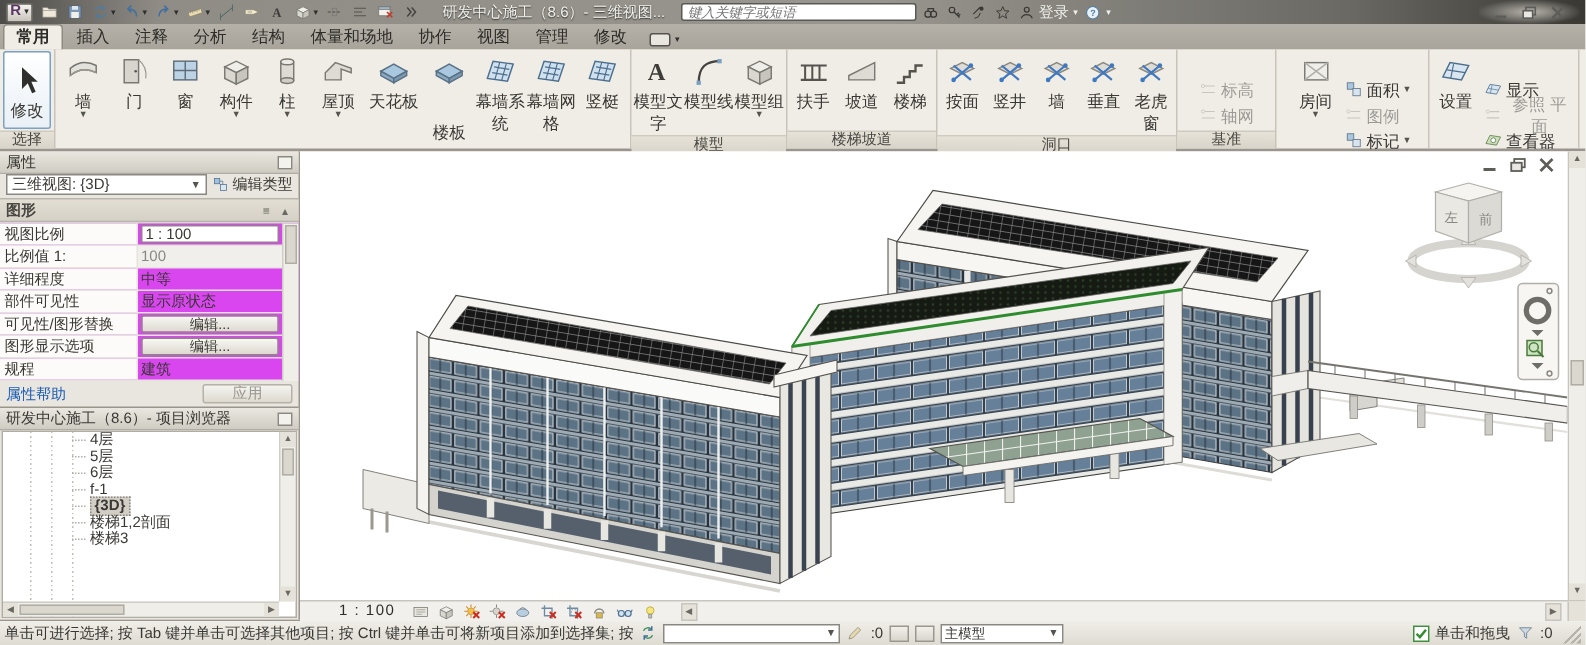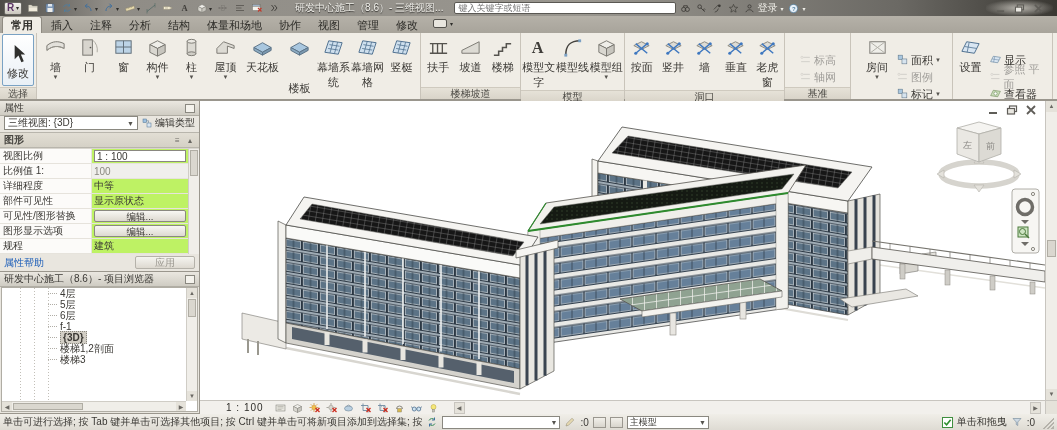--- a/index.html
+++ b/index.html
@@ -10,30 +10,30 @@
   .titlebar{height:16px;display:flex;align-items:center;gap:3px;padding:0 4px;
     background:linear-gradient(90deg,#4d4b47,#8f8c86 10%,#99968f 55%,#6b6964 85%,#3a3833);}
   .applogo{width:18px;height:13px;background:linear-gradient(180deg,#f5f3ef,#c9c5bd);border:1px solid #6a6863;
     border-radius:2px;font-weight:bold;font-size:10px;color:#5c3566;display:flex;align-items:center;justify-content:center;gap:1px;line-height:1}
   .qat{display:flex;align-items:center;gap:1px}
   .qat .qbtn{display:flex;align-items:center;padding:0 2px;height:14px}
   .qat svg{width:12px;height:12px}
   .dda{font-size:6px;color:#2e2d2a;margin-left:1px}
   .wtitle{color:#f2f1ec;font-size:10px;margin:0 6px 0 10px;white-space:nowrap;text-shadow:0 1px 1px #2a2926}
   .ic{display:flex;align-items:center;gap:4px;margin-left:2px}
-  .icsearch{width:222px;height:12px;border:1px solid #5a5853;border-radius:2px;font-size:9px;
+  .icsearch{width:157px;height:12px;border:1px solid #5a5853;border-radius:2px;font-size:9px;font-style:italic;
     color:#8a8880;padding:0 3px;background:#fff;outline:none}
   .icbtn{display:flex;align-items:center;gap:2px;color:#f0efe9;font-size:10px}
   .icbtn svg{width:11px;height:11px}
   .winbtns{margin-left:auto;display:flex;align-items:center;gap:2px;
     background:radial-gradient(ellipse at center,#b8b5ae 0%,transparent 75%);padding:0 6px;height:16px}
   .wb{width:17px;height:11px;display:flex;align-items:center;justify-content:center}
   .wb svg{width:11px;height:9px}
   
-  .tabrow{height:17px;background:linear-gradient(180deg,#b5b1a8,#a8a49b);display:flex;padding:0 2px;gap:1px}
+  .tabrow{height:17px;background:linear-gradient(180deg,#b5b1a8,#a8a49b);display:flex;align-items:flex-end;padding:0 2px;gap:1px}
   .tab{padding:2px 8px 1px;font-size:11px;color:#2e2d29;line-height:1.2;white-space:nowrap}
   .tab.active{background:#f0ede6;border:1px solid #8f8b82;border-bottom:none;border-radius:3px 3px 0 0;font-weight:bold}
   .ribtoggle{display:flex;align-items:center;gap:2px;margin-left:6px;margin-bottom:2px}
   .ribtoggle i{width:14px;height:9px;border:1px solid #55534e;border-radius:2px;background:#e9e6df;display:inline-block}
   
   .ribbon{height:67px;background:#f0ede6;display:flex;border-bottom:1px solid #9a968d}
   .panel{display:flex;flex-direction:column;border-right:1px solid #c9c4ba;flex:0 0 auto}
   .ptools{flex:1;display:flex;align-items:flex-start;justify-content:center;padding:1px 1px 0;gap:0}
   .plabelrow{height:12px;background:linear-gradient(180deg,#e6e2d8,#d9d4c9);border-top:1px solid #cfcabf;
     text-align:center;font-size:10px;color:#4a4843;line-height:12px;white-space:nowrap}
@@ -60,21 +60,21 @@
   .typebox .tname{margin-left:6px;font-size:11px}
   .typebox .tdd{margin-left:auto;font-size:7px;color:#55534e;padding-right:2px}
   .instrow{display:flex;align-items:center;margin:0 4px 2px;gap:3px}
   .isel{flex:1;height:14px;background:#fff;border:1px solid #8a8880;font-size:10px;display:flex;align-items:center;padding:0 3px}
   .isel .tdd{margin-left:auto;font-size:7px;color:#55534e}
   .editbtn{display:flex;align-items:center;gap:2px;font-size:10px}
   .editbtn svg{width:12px;height:12px}
   .sechead{height:16px;background:linear-gradient(180deg,#e2ded4,#d5d1c6);border-top:1px solid #b8b5ac;border-bottom:1px solid #b8b5ac;
     display:flex;align-items:center;padding:0 4px;font-size:10px;font-weight:bold;color:#4a4843}
   .sechead .pins{margin-left:auto;font-size:8px;color:#6a6863;letter-spacing:3px}
-  .prows{background:#bef264;border-top:1px solid #d8d5ce;position:relative;padding-right:11px}
+  .prows{background:#d946ef;border-top:1px solid #d8d5ce;position:relative;padding-right:11px}
   .prow{display:flex;height:15px;border-bottom:1px solid #e6e3dc;align-items:center}
   .plab{width:92px;padding:0 3px;font-size:10px;border-right:1px solid #e6e3dc;background:#fcfbf9;height:100%;display:flex;align-items:center;overflow:hidden;white-space:nowrap}
   .pval{flex:1;padding:0 2px;font-size:10px;display:flex;align-items:center;height:100%;overflow:hidden;white-space:nowrap}
   .pval.input{margin:1px 2px;border:1px solid #8a8880;background:#fff;height:12px}
   .pval.disabled{background:#f0efec;color:#8a8880}
   .pbtn{margin:1px auto;width:96px;height:12px;border:1px solid #8a8880;border-radius:2px;
     background:linear-gradient(180deg,#f8f7f3,#ddd9d0);font-size:9.5px;text-align:center;line-height:11px}
   .pscroll{position:absolute;right:0;top:0;bottom:0;width:11px;background:#f0eee9;border-left:1px solid #d0cdc6}
   .pscroll .pthumb{margin:1px;height:26px;background:#dad7cf;border:1px solid #b0ada4}
   .pfoot{display:flex;align-items:center;padding:2px 4px;height:17px}
@@ -600,20 +600,44 @@
           </button>
           <button class="tool" style="background: none; border: none; font: inherit; color: inherit;">
             <svg viewBox="0 0 24 24">
               <use href="#s-curtain"></use>
             </svg>
             <span class="lbl">竖梃</span>
           </button>
         </div>
         <div class="plabelrow"><span>构建</span></div>
       </div>
+      <div class="panel" style="width: 104px;">
+        <div class="ptools">
+          <button class="tool" style="background: none; border: none; font: inherit; color: inherit;">
+            <svg viewBox="0 0 24 24">
+              <use href="#s-textA"></use>
+            </svg>
+            <span class="lbl">模型文字</span>
+          </button>
+          <button class="tool" style="background: none; border: none; font: inherit; color: inherit;">
+            <svg viewBox="0 0 24 24">
+              <use href="#s-curve"></use>
+            </svg>
+            <span class="lbl">模型线</span>
+          </button>
+          <button class="tool" style="background: none; border: none; font: inherit; color: inherit;">
+            <svg viewBox="0 0 24 24">
+              <use href="#s-box"></use>
+            </svg>
+            <span class="lbl">模型组</span>
+            <span class="ddv">▼</span>
+          </button>
+        </div>
+        <div class="plabelrow"><span>模型</span></div>
+      </div>
       <div class="panel" style="width: 100px;">
         <div class="ptools">
           <button class="tool" style="background: none; border: none; font: inherit; color: inherit;">
             <svg viewBox="0 0 24 24">
               <use href="#s-rail"></use>
             </svg>
             <span class="lbl">扶手</span>
           </button>
           <button class="tool" style="background: none; border: none; font: inherit; color: inherit;">
             <svg viewBox="0 0 24 24">
@@ -622,44 +646,20 @@
             <span class="lbl">坡道</span>
           </button>
           <button class="tool" style="background: none; border: none; font: inherit; color: inherit;">
             <svg viewBox="0 0 24 24">
               <use href="#s-stairs"></use>
             </svg>
             <span class="lbl">楼梯</span>
           </button>
         </div>
         <div class="plabelrow"><span>楼梯坡道</span></div>
-      </div>
-      <div class="panel" style="width: 104px;">
-        <div class="ptools">
-          <button class="tool" style="background: none; border: none; font: inherit; color: inherit;">
-            <svg viewBox="0 0 24 24">
-              <use href="#s-textA"></use>
-            </svg>
-            <span class="lbl">模型文字</span>
-          </button>
-          <button class="tool" style="background: none; border: none; font: inherit; color: inherit;">
-            <svg viewBox="0 0 24 24">
-              <use href="#s-curve"></use>
-            </svg>
-            <span class="lbl">模型线</span>
-          </button>
-          <button class="tool" style="background: none; border: none; font: inherit; color: inherit;">
-            <svg viewBox="0 0 24 24">
-              <use href="#s-box"></use>
-            </svg>
-            <span class="lbl">模型组</span>
-            <span class="ddv">▼</span>
-          </button>
-        </div>
-        <div class="plabelrow"><span>模型</span></div>
       </div>
       <div class="panel" style="width: 160px;">
         <div class="ptools">
           <button class="tool" style="background: none; border: none; font: inherit; color: inherit;">
             <svg viewBox="0 0 24 24">
               <use href="#s-open"></use>
             </svg>
             <span class="lbl">按面</span>
           </button>
           <button class="tool" style="background: none; border: none; font: inherit; color: inherit;">
@@ -750,21 +750,21 @@
             </svg>
             <span class="lbl">设置</span>
           </button>
           <div class="tcol">
             <button class="tool sm" style="background: none; border: none; font: inherit; color: inherit;">
               <svg viewBox="0 0 24 24">
                 <use href="#s-plane"></use>
               </svg>
               <span class="lbl">显示</span>
             </button>
-            <button class="tool sm dim" style="background: none; border: none; font: inherit; color: inherit;">
+            <button class="tool sm dim" style="background: none; border: none; font: inherit; color: inherit; text-align: center;">
               <svg viewBox="0 0 24 24">
                 <use href="#s-smallg"></use>
               </svg>
               <span class="lbl">参照 平面</span>
             </button>
             <button class="tool sm" style="background: none; border: none; font: inherit; color: inherit;">
               <svg viewBox="0 0 24 24">
                 <use href="#s-planeg"></use>
               </svg>
               <span class="lbl">查看器</span>

